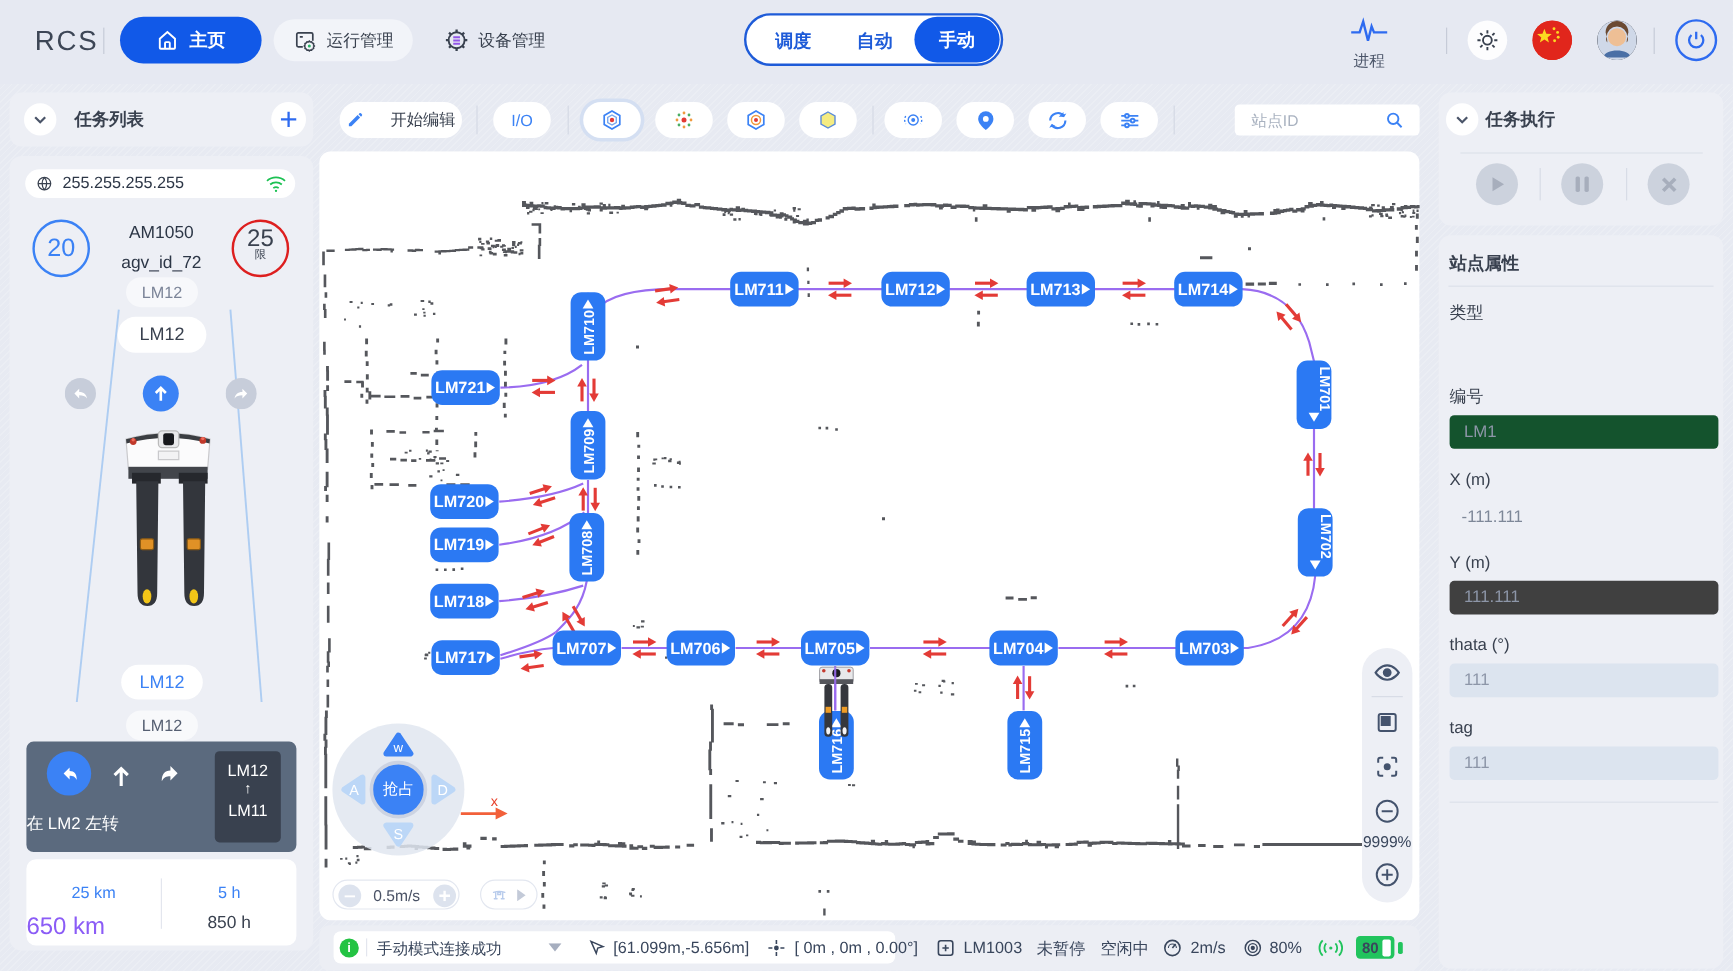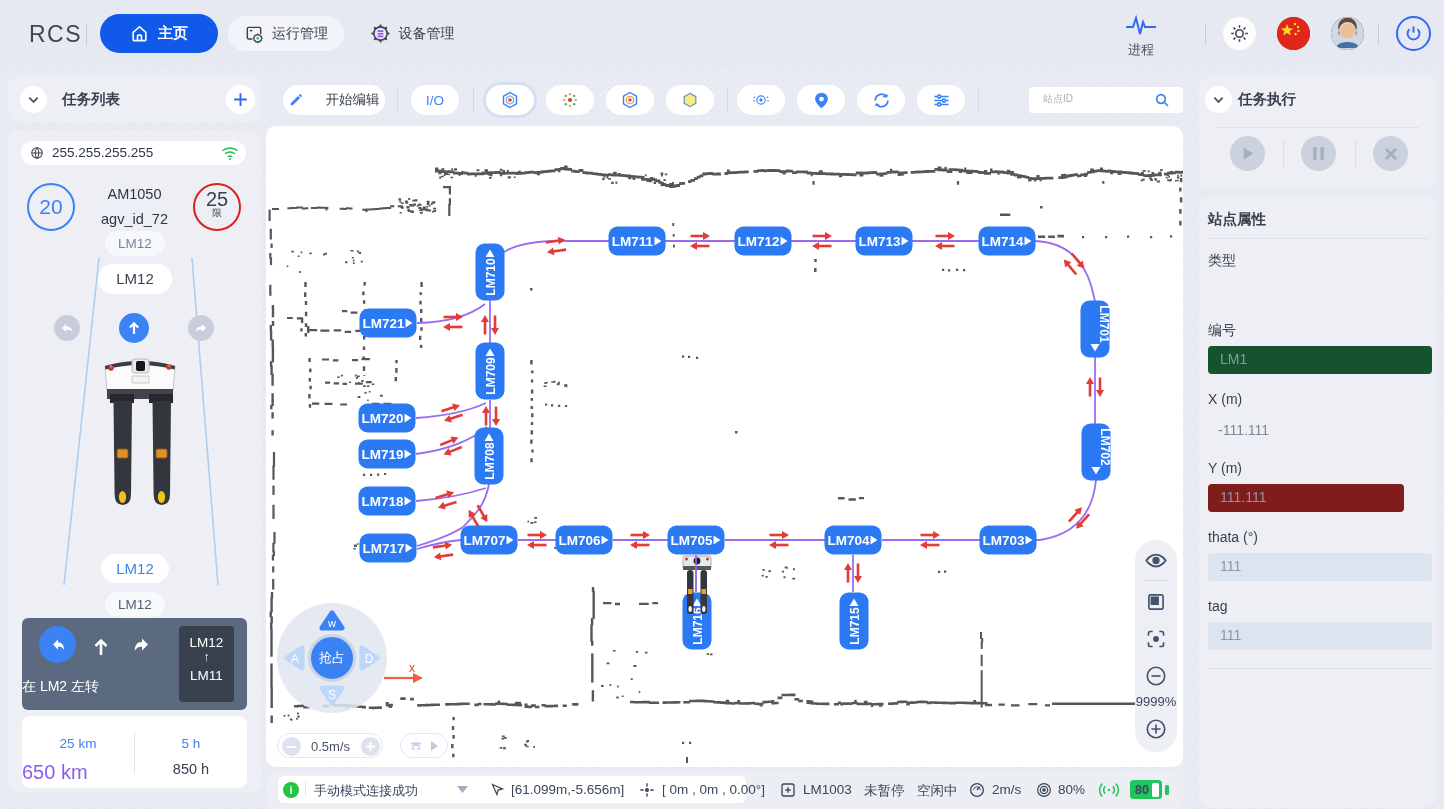--- a/index.html
+++ b/index.html
@@ -49,20 +49,27 @@
           <path d="M4.8 19.2l1.8-1.8"></path>
           <path d="M17.4 6.6l1.8-1.8"></path>
         </g>
         <path d="M15.2 9.3h-6.4" stroke="#9256e8" stroke-width="1.9"></path>
         <path d="M15.2 12.3h-6.4" stroke="#9256e8" stroke-width="1.9"></path>
         <path d="M15.2 15.3h-6.4" stroke="#9256e8" stroke-width="1.9"></path>
       </svg>
 <span style="color:#39414f;font-size:14px">设备管理</span>
     </div>
 
+<div class="abs" style="left:620px;top:11px;width:216px;height:44px;background:#fff;border:2px solid #1e5bd8;border-radius:23px">
+<span class="abs" style="left:24px;top:12px;font-size:15px;font-weight:bold;color:#1e5bd8">调度</span>
+<span class="abs" style="left:92px;top:12px;font-size:15px;font-weight:bold;color:#1e5bd8">自动</span>
+<div class="abs" style="left:140px;top:1px;width:71px;height:38px;background:#1159e8;border-radius:19px;display:flex;align-items:center;justify-content:center">
+        <span style="font-size:15px;font-weight:bold;color:#fff">手动</span>
+      </div>
+</div>
 
 <div class="abs" style="left:1118px;top:13px;width:46px;text-align:center">
 <svg width="34" height="26" viewBox="0 0 34 26" fill="none" stroke="#2e6bf0" stroke-width="2">
         <path d="M2 14h7l3-9l4 16l3-12l2 5h11"></path>
       </svg>
 <div style="font-size:13px;color:#4a5468;margin-top:-2px">进程</div></div>
 
 <div class="abs" style="left:1205px;top:23px;width:1px;height:22px;background:#c6cbd8"></div>
 
 <div class="abs" style="left:1223px;top:17px;width:33px;height:33px;background:#fdfdfe;border-radius:50%;display:flex;align-items:center;justify-content:center">
@@ -315,21 +322,21 @@
       <svg width="19" height="19" viewBox="0 0 24 24" fill="none" stroke="#3b82f5" stroke-width="2">
         <path d="M3 7h18M3 12h18M3 17h18"></path>
         <circle cx="9" cy="7" r="2" fill="#fff"></circle>
         <circle cx="15" cy="12" r="2" fill="#fff"></circle>
         <circle cx="9" cy="17" r="2" fill="#fff"></circle>
       </svg>
     </div>
 <div class="abs" style="left:712px;top:3px;width:1px;height:24px;background:#d4d9e4"></div>
 
 <div class="abs" style="left:763px;top:2px;width:154px;height:26px;background:#fff;border-radius:4px">
-<span style="position:absolute;left:14px;top:5px;font-size:10px;color:#a9b2c0">站点ID</span>
+<span style="position:absolute;left:14px;top:5px;font-size:13px;color:#a9b2c0">站点ID</span>
 <svg style="position:absolute;right:13px;top:5px" width="16" height="16" viewBox="0 0 24 24" fill="none" stroke="#3b82f5" stroke-width="2.4">
         <circle cx="10.5" cy="10.5" r="6.5"></circle>
         <path d="M15.5 15.5L21 21"></path>
       </svg>
 </div>
 </div>
 
 <div class="maparea">
     <svg width="917" height="641" viewBox="266 126 917 641" style="position:absolute;left:0;top:0" font-family="'Liberation Sans',sans-serif">
 
@@ -827,21 +834,21 @@
 
 <span class="abs" style="left:9px;top:126px;font-size:14px;color:#39414f">编号</span>
 <div class="abs" style="left:9px;top:150px;width:224px;height:28px;background:#14532d;border-radius:4px">
 <span style="position:absolute;left:12px;top:5px;font-size:14px;color:#8d96a8">LM1</span>
 </div>
 
 <span class="abs" style="left:9px;top:195px;font-size:14px;color:#39414f">X (m)</span>
 <span class="abs" style="left:19px;top:226px;font-size:14px;color:#7d8798">-111.111</span>
 
 <span class="abs" style="left:9px;top:264px;font-size:14px;color:#39414f">Y (m)</span>
-<div class="abs" style="left:9px;top:288px;width:196px;height:28px;background:#7f1d1d;border-radius:4px">
+<div class="abs" style="left:9px;top:288px;width:224px;height:28px;background:#404040;border-radius:4px">
 <span style="position:absolute;left:12px;top:5px;font-size:14px;color:#8d96a8">111.111</span>
 </div>
 
 <span class="abs" style="left:9px;top:333px;font-size:14px;color:#39414f">thata (°)</span>
 <div class="abs" style="left:9px;top:357px;width:224px;height:28px;background:#dce4ef;border-radius:4px">
 <span style="position:absolute;left:12px;top:5px;font-size:14px;color:#8d96a8">111</span>
 </div>
 
 <span class="abs" style="left:9px;top:402px;font-size:14px;color:#39414f">tag</span>
 <div class="abs" style="left:9px;top:426px;width:224px;height:28px;background:#dce4ef;border-radius:4px">

